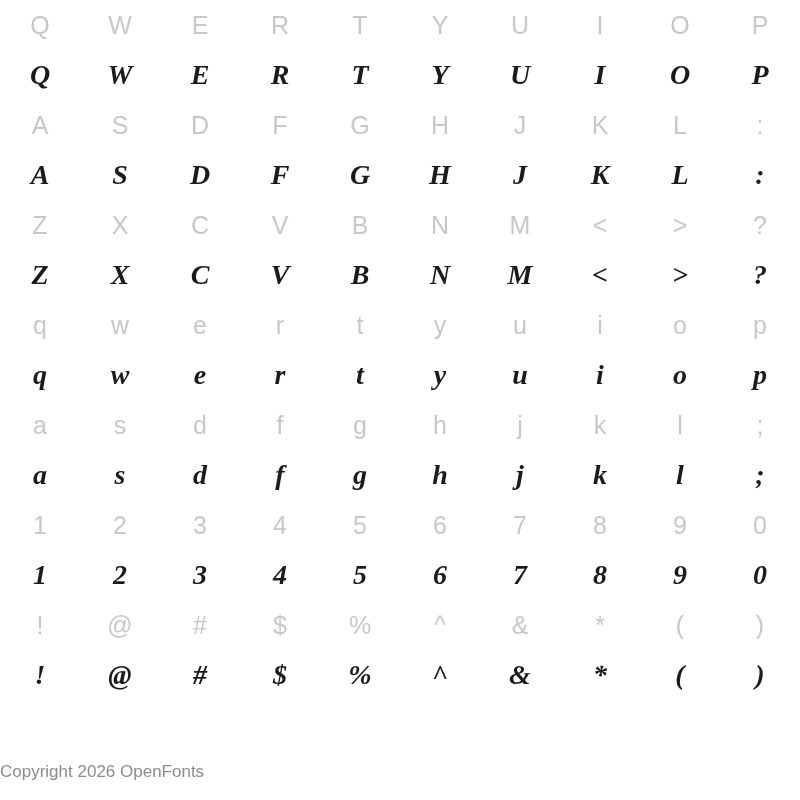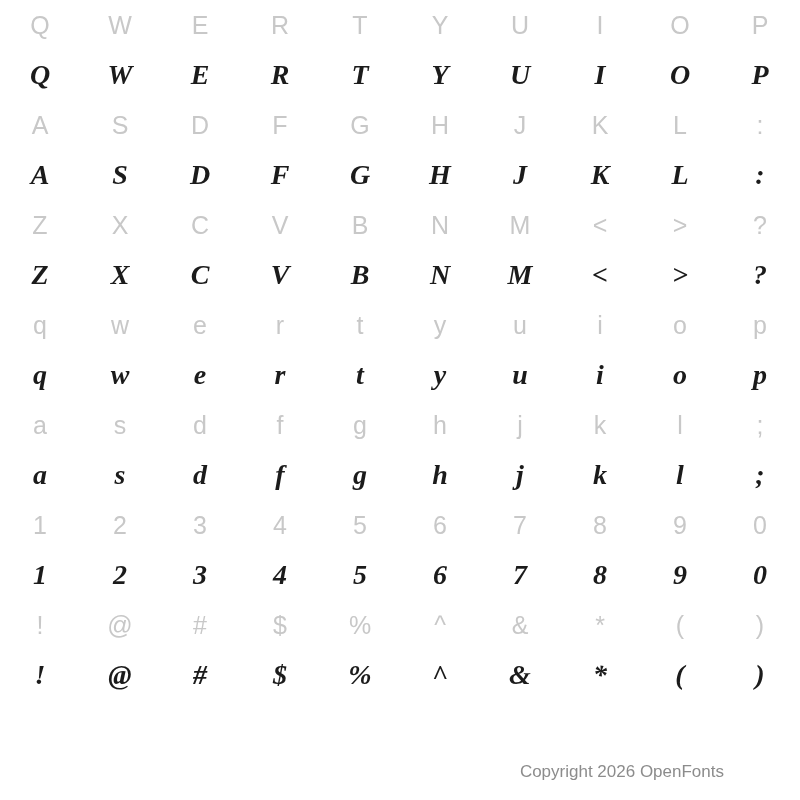--- a/index.html
+++ b/index.html
@@ -33,21 +33,20 @@
     display: flex;
     align-items: center;
     justify-content: center;
     line-height: 1;
   }
   .footer {
     position: absolute;
     left: 0;
     bottom: 18px;
     width: 800px;
-    text-align: right;
     padding-right: 76px;
     box-sizing: border-box;
     color: #8c8c8c;
     font-size: 17px;
     font-family: "Liberation Sans", sans-serif;
   }
 </style>
 </head>
 <body>
 

